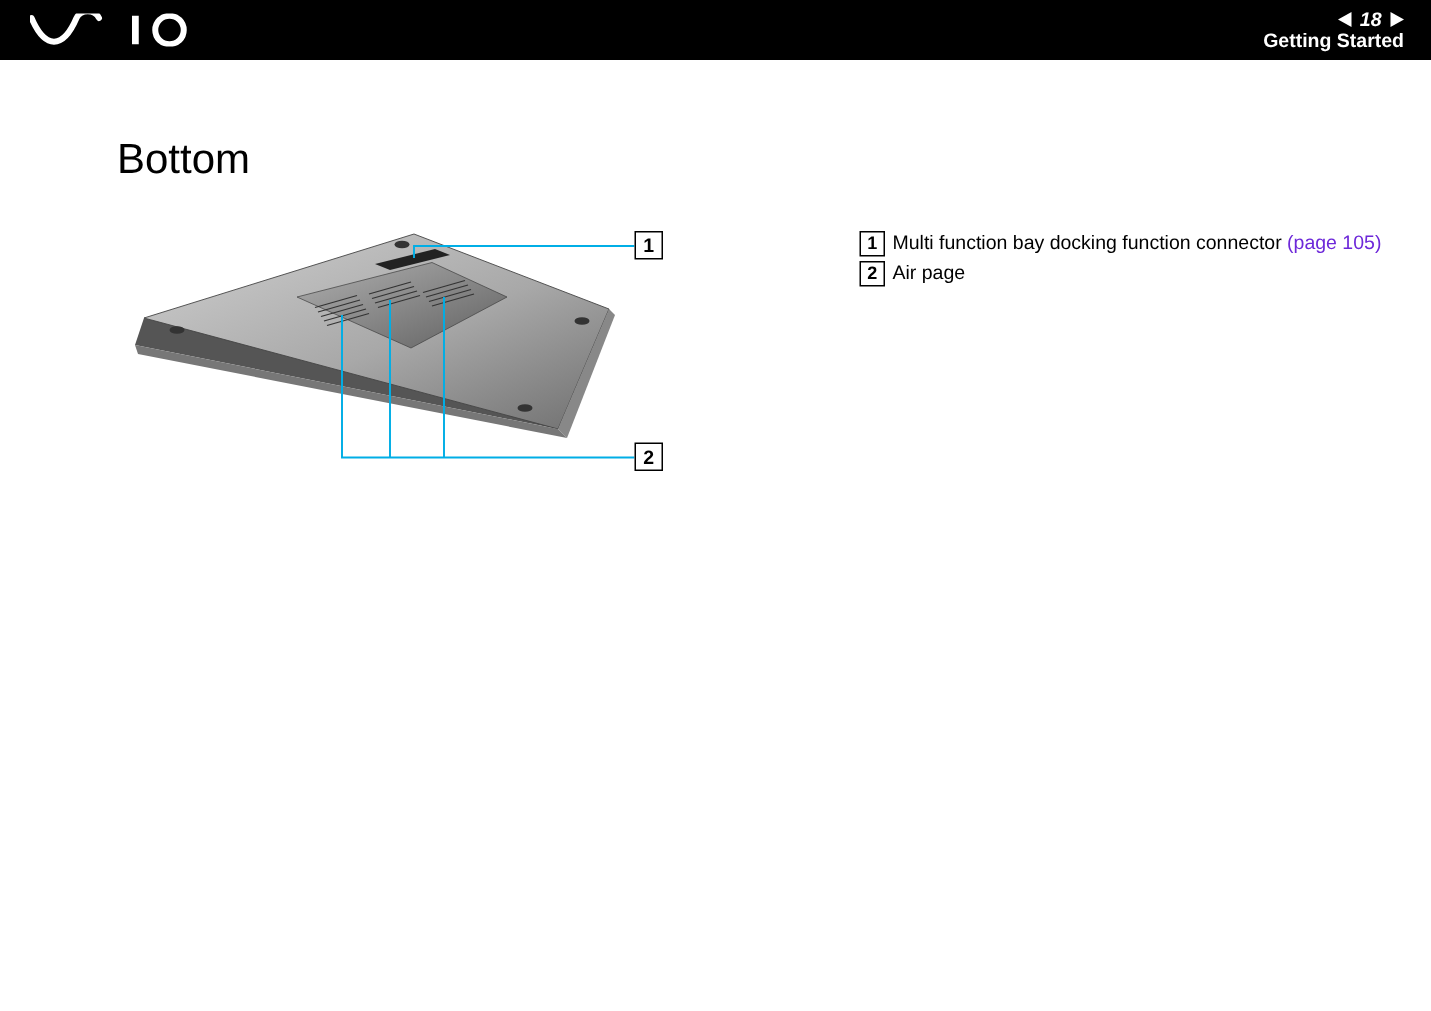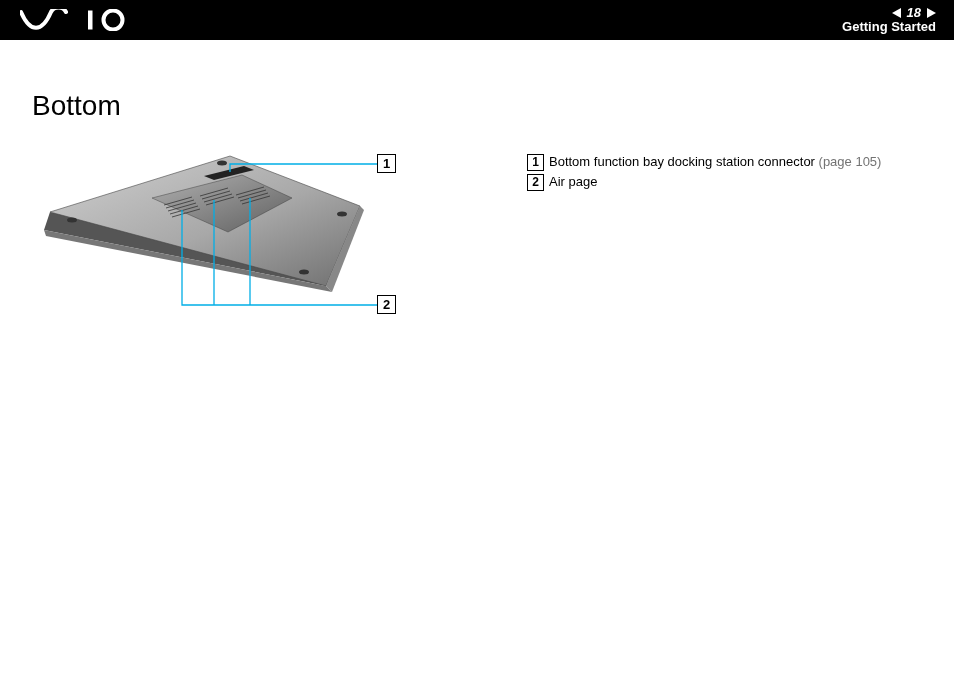--- a/index.html
+++ b/index.html
@@ -48,21 +48,21 @@
   }
   .nav-arrow.left { border-right: 9px solid #ffffff; }
   .nav-arrow.right { border-left: 9px solid #ffffff; }
   .section-name {
     font-size: 13px;
     font-weight: bold;
     text-align: center;
   }
   .content {
     position: relative;
-    padding: 50px 50px 0 32px;
+    padding: 50px 50px 0 78px;
   }
   .page-title {
     font-size: 28px;
     font-weight: 400;
     margin-bottom: 28px;
   }
 
   .layout-row {
     display: flex;
     align-items: flex-start;
@@ -106,21 +106,21 @@
     width: 17px;
     height: 17px;
     border: 1.2px solid #000;
     font-size: 12px;
     font-weight: bold;
     align-items: center;
     justify-content: center;
     flex: 0 0 17px;
   }
   .page-ref {
-    color: #737373;
+    color: #6d28d9;
     cursor: pointer;
   }
 </style>
 </head>
 <body>
 
 <div class="header">
   <div class="logo">
     <svg width="110" height="22" viewBox="0 0 110 22">
 
@@ -202,21 +202,21 @@
       </svg>
 
       <div class="label-box one">1</div>
       <div class="label-box two">2</div>
     </div>
 
     <div class="legend-col">
       <div class="legend-row">
         <span class="legend-box">1</span>
         <span>
-          <span>Bottom function bay docking station connector </span><span class="page-ref">(page 105)</span>
+          <span>Multi function bay docking function connector </span><span class="page-ref">(page 105)</span>
         </span>
       </div>
       <div class="legend-row">
         <span class="legend-box">2</span>
         <span>Air page</span>
       </div>
     </div>
   </div>
 </div>
 

